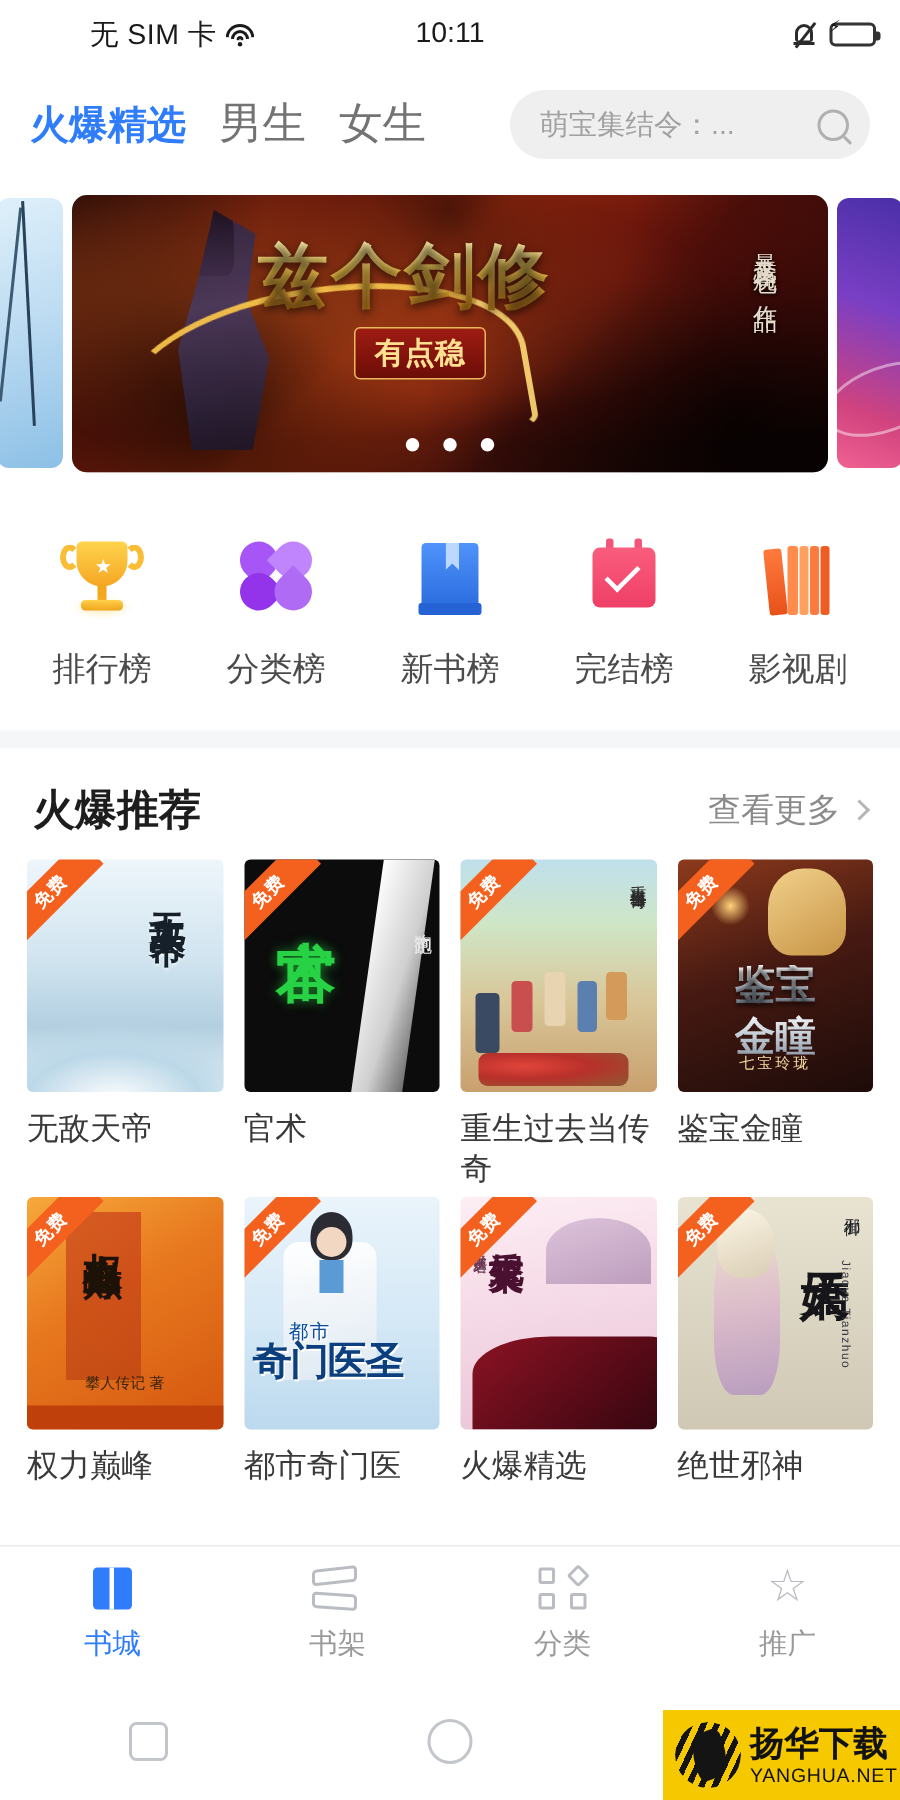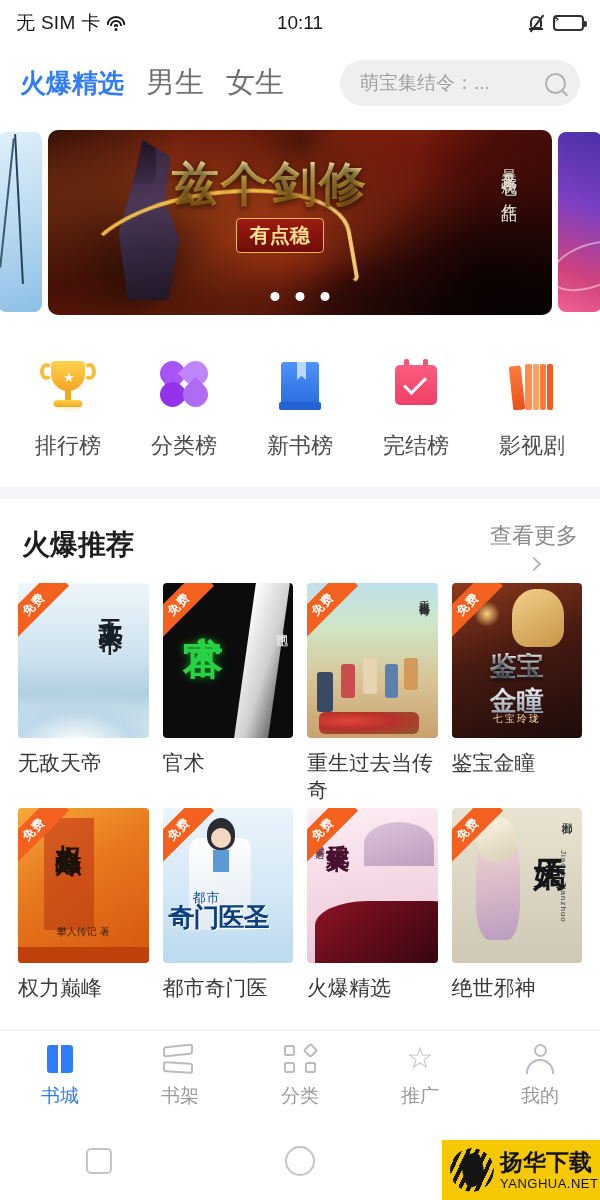--- a/index.html
+++ b/index.html
@@ -9,21 +9,21 @@
     background:#ffffff;
     overflow:hidden;
     position:relative;
   }
 
   
   .statusbar{
     height:46px; display:flex; align-items:center;
     padding:0 16px; background:#fff; position:relative;
   }
-  .sb-left{ display:flex; align-items:center; gap:6px; font-size:19px; color:#1a1a1a; letter-spacing:.3px;}
+  .sb-left{ display:flex; align-items:center; gap:6px; font-size:19px; color:#1a1a1a; letter-spacing:.3px;margin-left:44px;}
   .sb-center{
     position:absolute; left:0; right:0; text-align:center;
     font-size:19px; color:#1a1a1a; pointer-events:none;
   }
   .sb-right{ margin-left:auto; display:flex; align-items:center; gap:8px; z-index:2;}
   .wifi-ico{ width:19px; height:15px; position:relative; display:inline-block; }
   .wifi-ico i{ position:absolute; border:2px solid #1a1a1a; border-bottom:none;
     border-radius:50% 50% 0 0 / 100% 100% 0 0; left:50%; transform:translateX(-50%); }
   .wifi-ico i:nth-child(1){ width:19px; height:9px; bottom:6px;}
   .wifi-ico i:nth-child(2){ width:12px; height:6px; bottom:5px;}
@@ -173,21 +173,21 @@
   .ic-books i:nth-child(2){left:22px;width:7px;height:46px;background:#ff8c4d;}
   .ic-books i:nth-child(3){left:30px;width:6px;height:46px;background:#f2avoid;}
   .ic-books i:nth-child(3){left:30px;width:6px;height:46px;background:#ffa05e;}
   .ic-books i:nth-child(4){left:37px;width:6px;height:46px;background:#ff7a3d;}
   .ic-books i:nth-child(5){left:44px;width:6px;height:46px;background:#ef5d23;}
 
   
   .gap{ height:12px; background:#f5f6f8;}
   .sec-head{ display:flex; align-items:center; padding:22px 22px 10px; background:#fff;}
   .sec-title{ font-size:28px; font-weight:bold; color:#1d1d1d;}
-  .sec-more{ margin-left:auto; font-size:22px; color:#8b8b8b; display:flex; align-items:center; gap:8px;flex-direction:column;}
+  .sec-more{ margin-left:auto; font-size:22px; color:#8b8b8b; display:flex; align-items:center; gap:8px;}
   .chev{ width:10px;height:10px;border-top:2px solid #b5b5b5;border-right:2px solid #b5b5b5;
     transform:rotate(45deg); display:inline-block;}
 
   
   .grid{ display:grid; grid-template-columns:repeat(4,1fr); gap:4px 14px;
     padding:4px 18px 0; background:#fff;}
   .bcard{ display:flex; flex-direction:column;}
   .cover{ width:100%; height:155px; border-radius:4px; position:relative; overflow:hidden;
     background:#ddd;}
   .ribbon{ position:absolute; left:-22px; top:10px; width:76px; padding:3px 0;
@@ -580,27 +580,20 @@
         <i></i>
         <i></i>
         <i></i>
       </div>
     <div class="nlabel">分类</div>
   </div>
   <div class="nitem">
     <div class="nico ni-star">☆</div>
     <div class="nlabel">推广</div>
   </div>
-  <div class="nitem">
-    <div class="nico ni-me">
-        <span class="h"></span>
-        <span class="b"></span>
-      </div>
-    <div class="nlabel">我的</div>
-  </div>
 </div>
 
 <div class="androidnav">
   <div class="an-sq"></div>
   <div class="an-ci"></div>
   <div class="an-tr-wrap"></div>
 </div>
 
 <div class="watermark">
   <div class="wm-logo">

